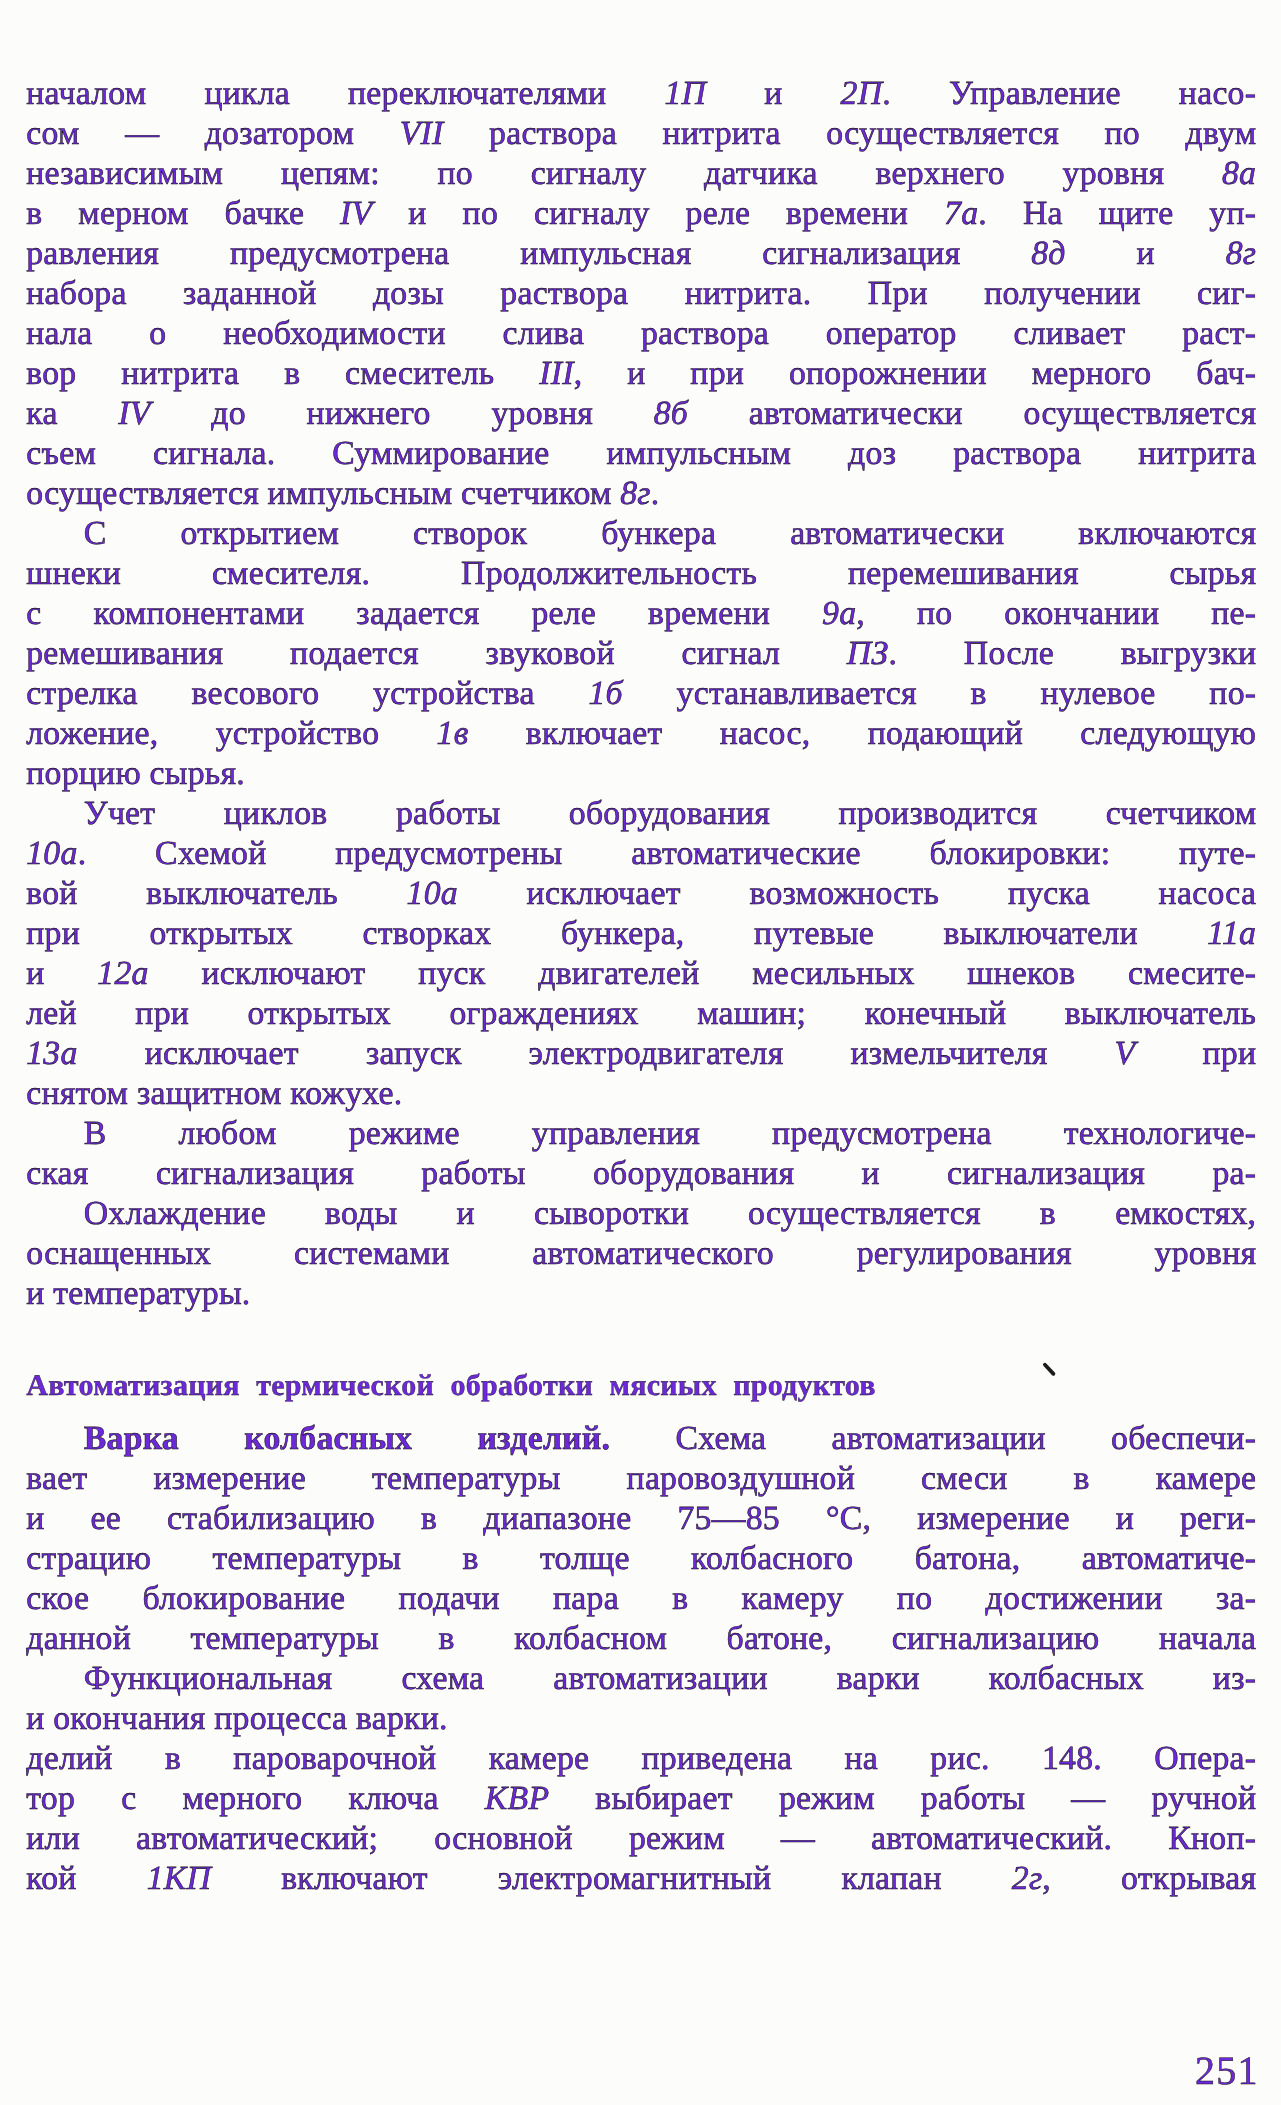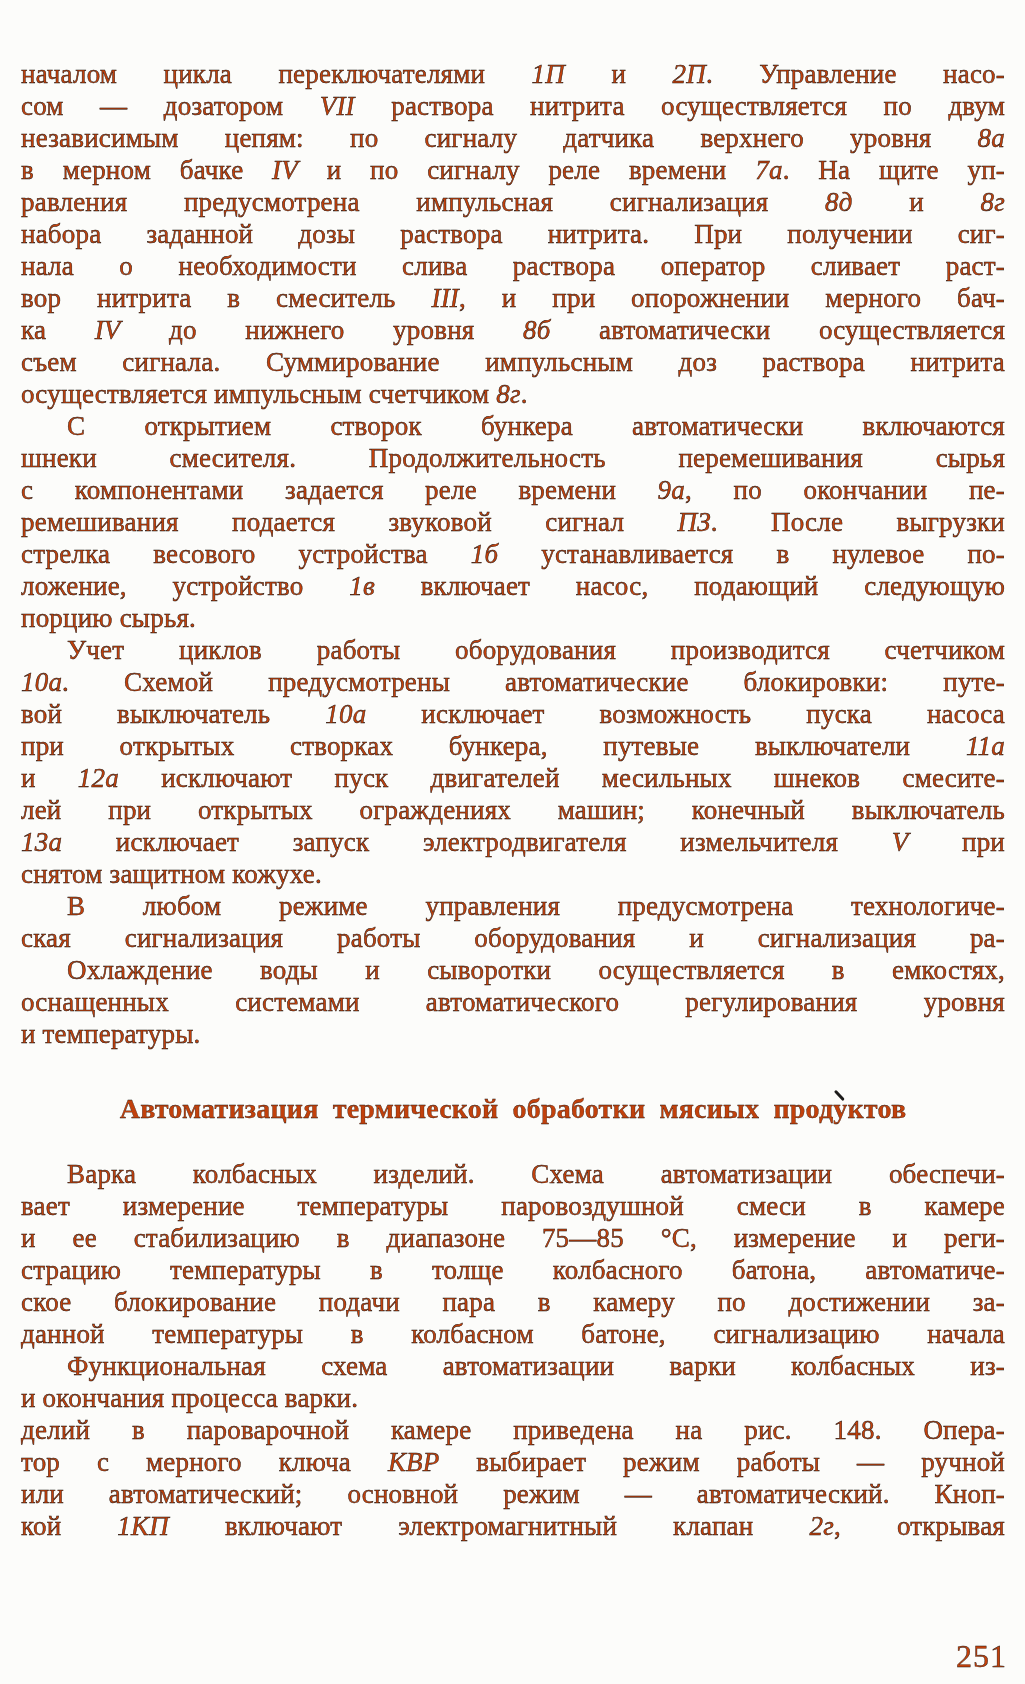--- a/index.html
+++ b/index.html
@@ -7,21 +7,21 @@
     padding: 0;
     background: #e8e8e8;
   }
   .page {
     position: relative;
     width: 1025px;
     height: 1684px;
     background: #fcfcfa;
     overflow: hidden;
     font-family: "Liberation Serif", "DejaVu Serif", serif;
-    color: #c2410c;
+    color: #6d28d9;
   }
   .text-column {
     position: absolute;
     left: 21px;
     top: 58px;
     width: 984px;
   }
   .line {
     font-size: 27px;
     line-height: 32px;
@@ -31,30 +31,30 @@
     letter-spacing: 0.2px;
     -webkit-text-stroke: 0.45px #151413;
   }
   .line.no-just {
     text-align-last: left;
   }
   .line.indent {
     text-indent: 46px;
   }
   .it { font-style: italic; }
-  .bd { font-weight: normal; }
+  .bd { font-weight: bold; }
   .heading {
-    font-size: 28px;
+    font-size: 24px;
     line-height: 30px;
     font-weight: bold;
-    text-align: center;
+    text-align: left;
     word-spacing: 7px;
     letter-spacing: 0.2px;
     margin-top: 44px;
-    margin-bottom: 34px;
+    margin-bottom: 10px;
     -webkit-text-stroke: 0.3px #151413;
   }
   .page-number {
     position: absolute;
     top: 1638px;
     right: 18px;
     font-size: 32px;
     letter-spacing: 1px;
     -webkit-text-stroke: 0.4px #151413;
   }

